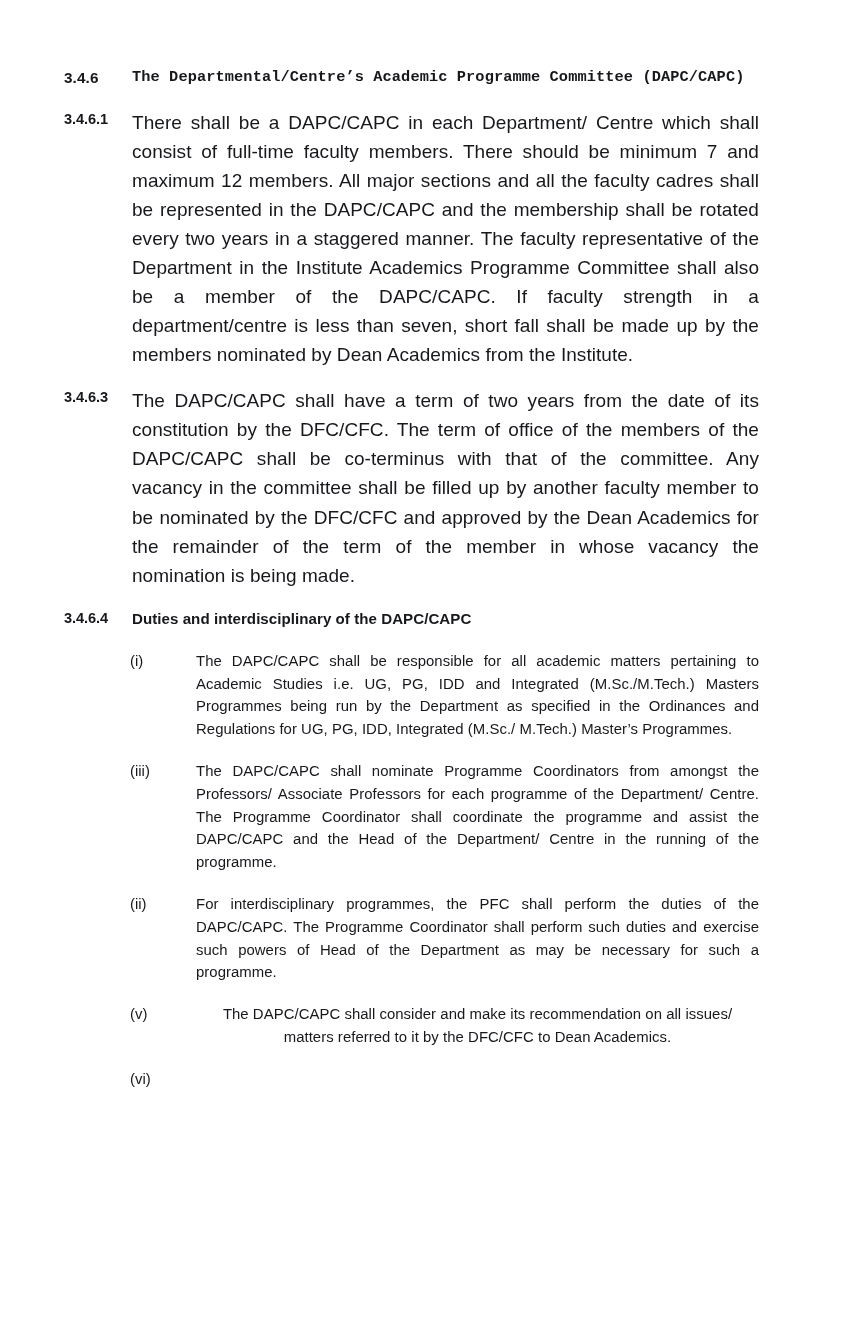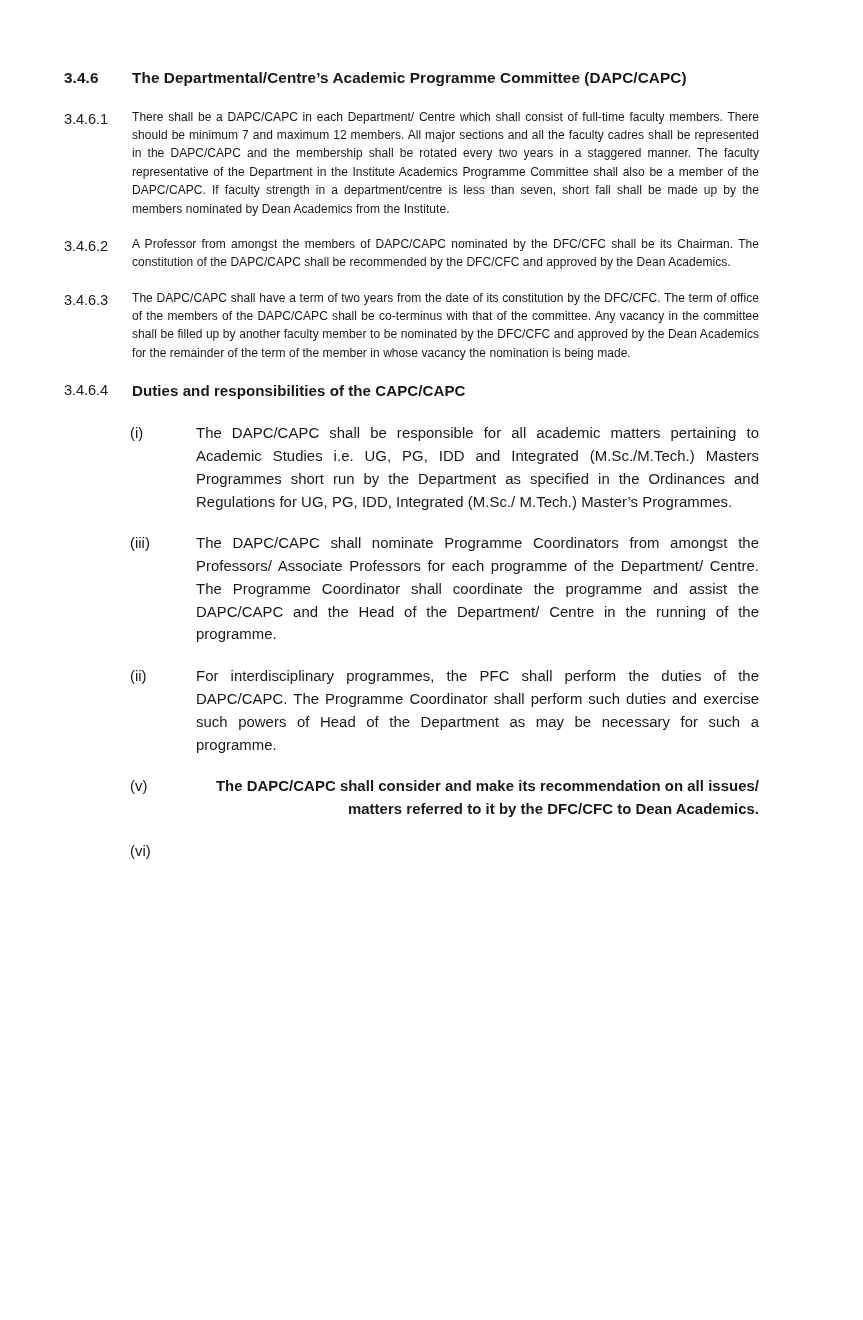--- a/index.html
+++ b/index.html
@@ -34,39 +34,40 @@
     margin-bottom: 19px;
   }
   .section-head .num {
     width: 68px;
     flex: 0 0 68px;
   }
   .section-head .txt {
     flex: 1 1 auto;
     text-align: justify;
     text-justify: inter-word;
+    font-family: Liberation Mono, monospace;
   }
 
   
   .clause {
     display: flex;
     align-items: flex-start;
     margin-bottom: 17px;
   }
   .clause .num {
     width: 68px;
     flex: 0 0 68px;
-    font-weight: normal;
+    font-weight: bold;
     font-size: 14.6px;
     line-height: 1.52;
     letter-spacing: -.1px;
   }
   .clause .body {
     flex: 1 1 auto;
-    font-size: 12px;
+    font-size: 19px;
     line-height: 1.53;
     text-align: justify;
     text-justify: inter-word;
     letter-spacing: .05px;
   }
   .clause .body.nojust {
     text-align: left;
   }
   .clause.bold .body {
     font-weight: bold;
@@ -91,59 +92,54 @@
   }
   .roman .body {
     flex: 1 1 auto;
     font-size: 14.9px;
     line-height: 1.53;
     text-align: justify;
     text-justify: inter-word;
     letter-spacing: .05px;
   }
   .roman .body.nojust {
-    text-align: right;
-    font-weight: bold;
+    text-align: center;
   }
 </style>
 </head>
 <body>
 
 <div class="page">
 
   <div class="section-head">
     <div class="num">3.4.6</div>
     <div class="txt">The Departmental/Centre’s Academic Programme Committee (DAPC/CAPC)</div>
   </div>
 
   <div class="clause">
     <div class="num">3.4.6.1</div>
     <div class="body">There shall be a DAPC/CAPC in each Department/ Centre which shall consist of full-time faculty members. There should be minimum 7 and maximum 12 members. All major sections and all the faculty cadres shall be represented in the DAPC/CAPC and the membership shall be rotated every two years in a staggered manner.  The faculty representative of the Department in the Institute Academics Programme Committee shall also be a member of the DAPC/CAPC. If faculty strength in a department/centre is less than seven, short fall shall be made up by the members nominated by Dean Academics from the Institute.</div>
   </div>
 
-  <div class="clause">
-    <div class="num">3.4.6.2</div>
-    <div class="body">A Professor from amongst the members of DAPC/CAPC nominated by the DFC/CFC shall be its Chairman. The constitution of the DAPC/CAPC shall be recommended by the DFC/CFC and approved by the Dean Academics.</div>
-  </div>
 
   <div class="clause">
     <div class="num">3.4.6.3</div>
     <div class="body">The DAPC/CAPC shall have a term of two years from the date of its constitution by the DFC/CFC. The term of office of the members of the DAPC/CAPC shall be co-terminus with that of the committee. Any vacancy in the committee shall be filled up by another faculty member to be nominated by the DFC/CFC and approved by the Dean Academics for the remainder of the term of the member in whose vacancy the nomination is being made.</div>
   </div>
 
   <div class="clause bold">
     <div class="num">3.4.6.4</div>
-    <div class="body nojust">Duties and responsibilities of the CAPC/CAPC</div>
+    <div class="body nojust">Duties and interdisciplinary of the DAPC/CAPC</div>
   </div>
 
   <div class="roman-list">
 
     <div class="roman">
       <div class="rn">(i)</div>
-      <div class="body">The DAPC/CAPC shall be responsible for all academic matters pertaining to Academic Studies i.e. UG, PG, IDD and Integrated (M.Sc./M.Tech.) Masters Programmes short run by the Department as specified in the Ordinances and Regulations for UG, PG, IDD, Integrated (M.Sc./ M.Tech.) Master’s Programmes.</div>
+      <div class="body">The DAPC/CAPC shall be responsible for all academic matters pertaining to Academic Studies i.e. UG, PG, IDD and Integrated (M.Sc./M.Tech.) Masters Programmes being run by the Department as specified in the Ordinances and Regulations for UG, PG, IDD, Integrated (M.Sc./ M.Tech.) Master’s Programmes.</div>
     </div>
 
     <div class="roman">
       <div class="rn">(iii)</div>
       <div class="body">The DAPC/CAPC shall nominate Programme Coordinators from amongst the Professors/ Associate Professors for each programme of the Department/ Centre. The Programme Coordinator shall coordinate the programme and assist the DAPC/CAPC and the Head of the Department/ Centre in the running of the programme.</div>
     </div>
 
     <div class="roman">
       <div class="rn">(ii)</div>
       <div class="body">For interdisciplinary programmes, the PFC shall perform the duties of the DAPC/CAPC. The Programme Coordinator shall perform such duties and exercise such powers of Head of the Department as may be necessary for such a programme.</div>

